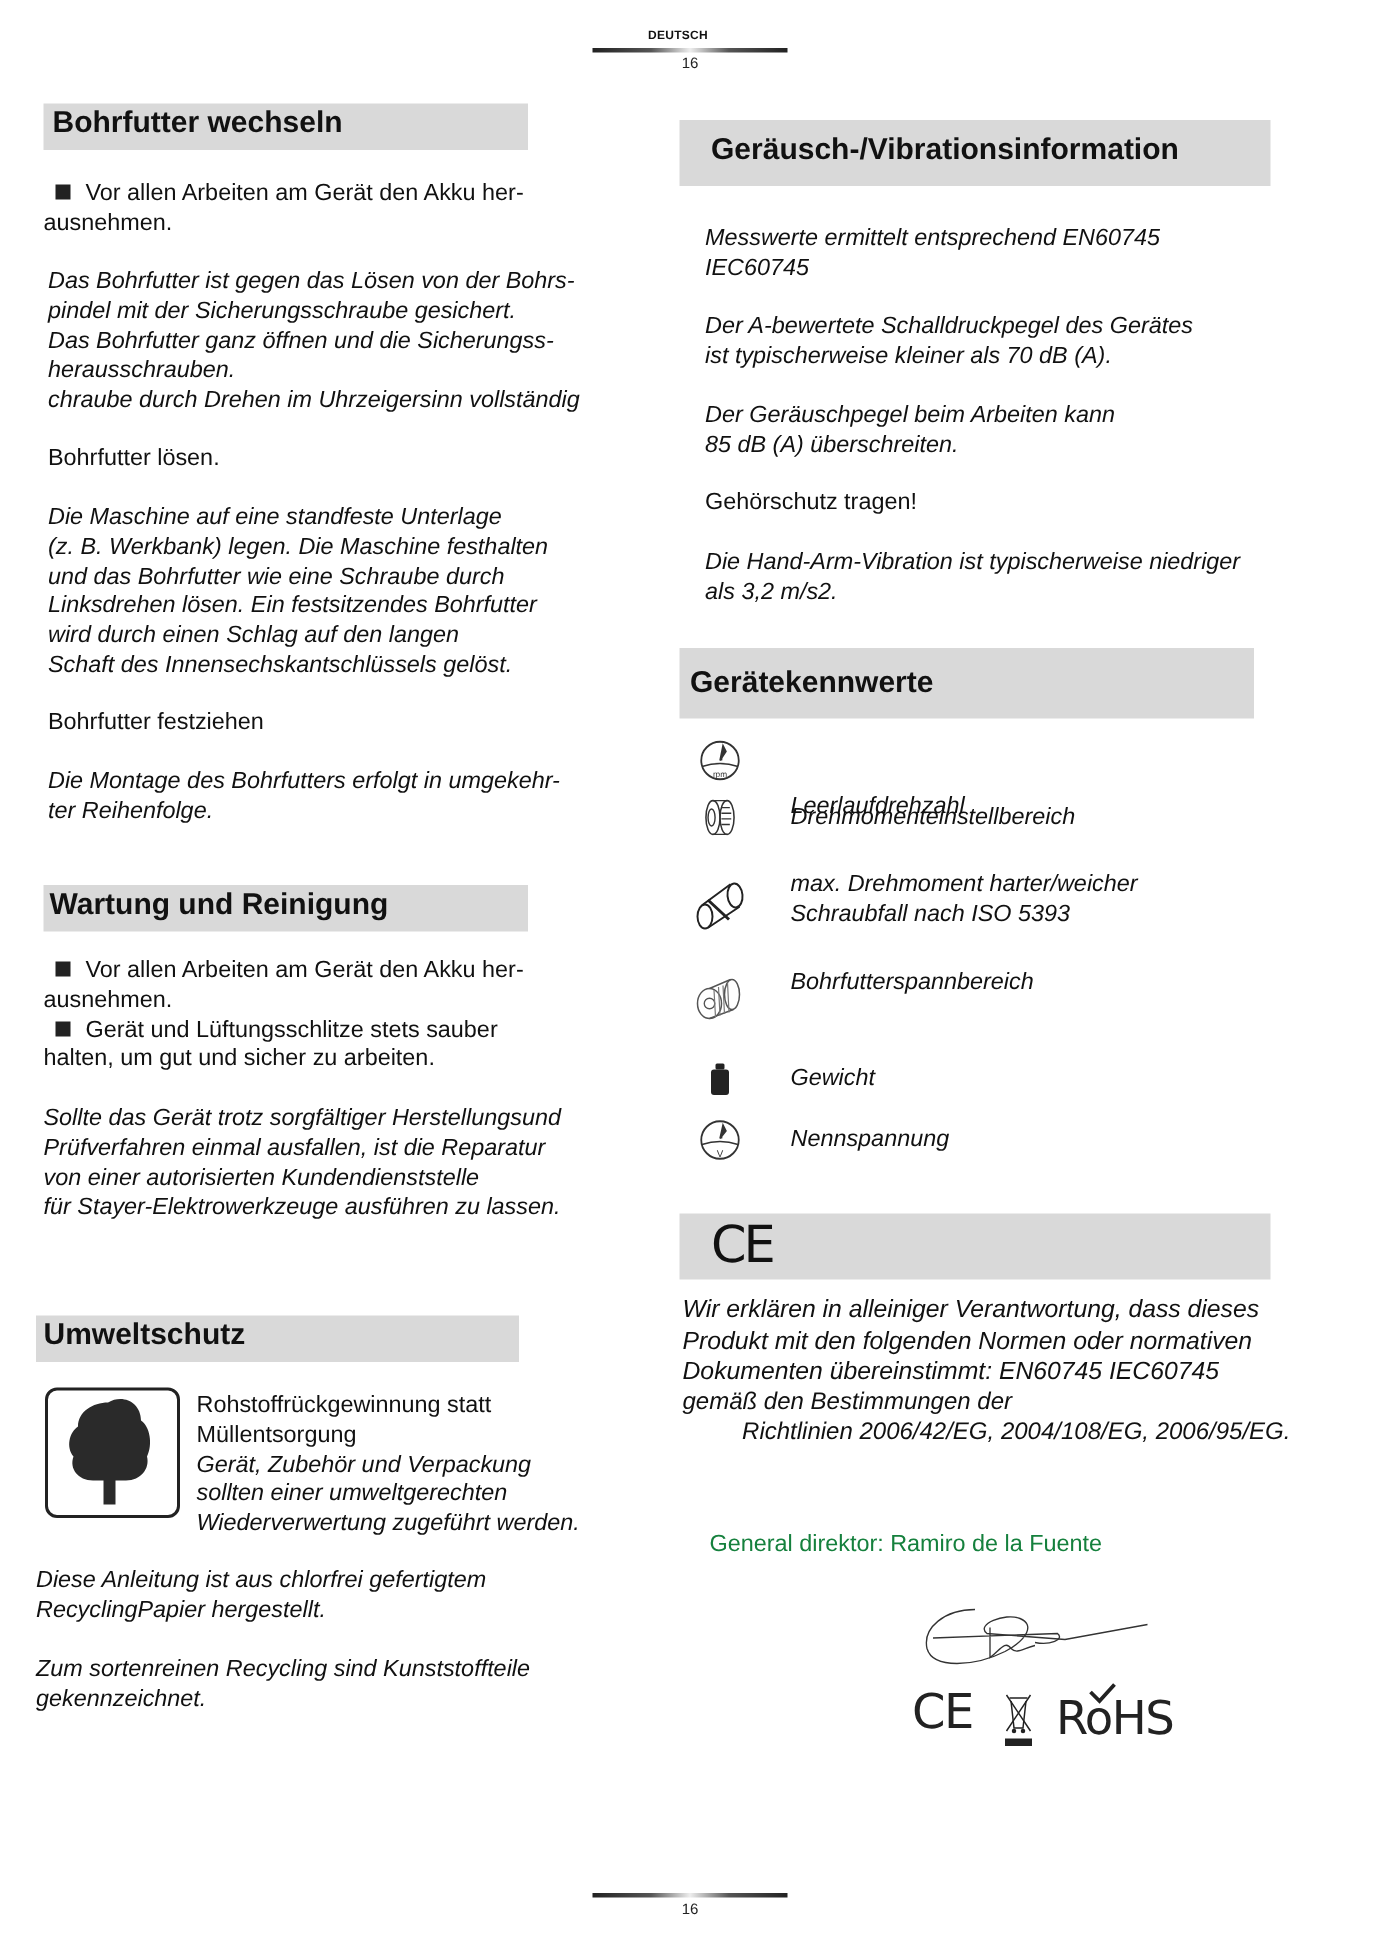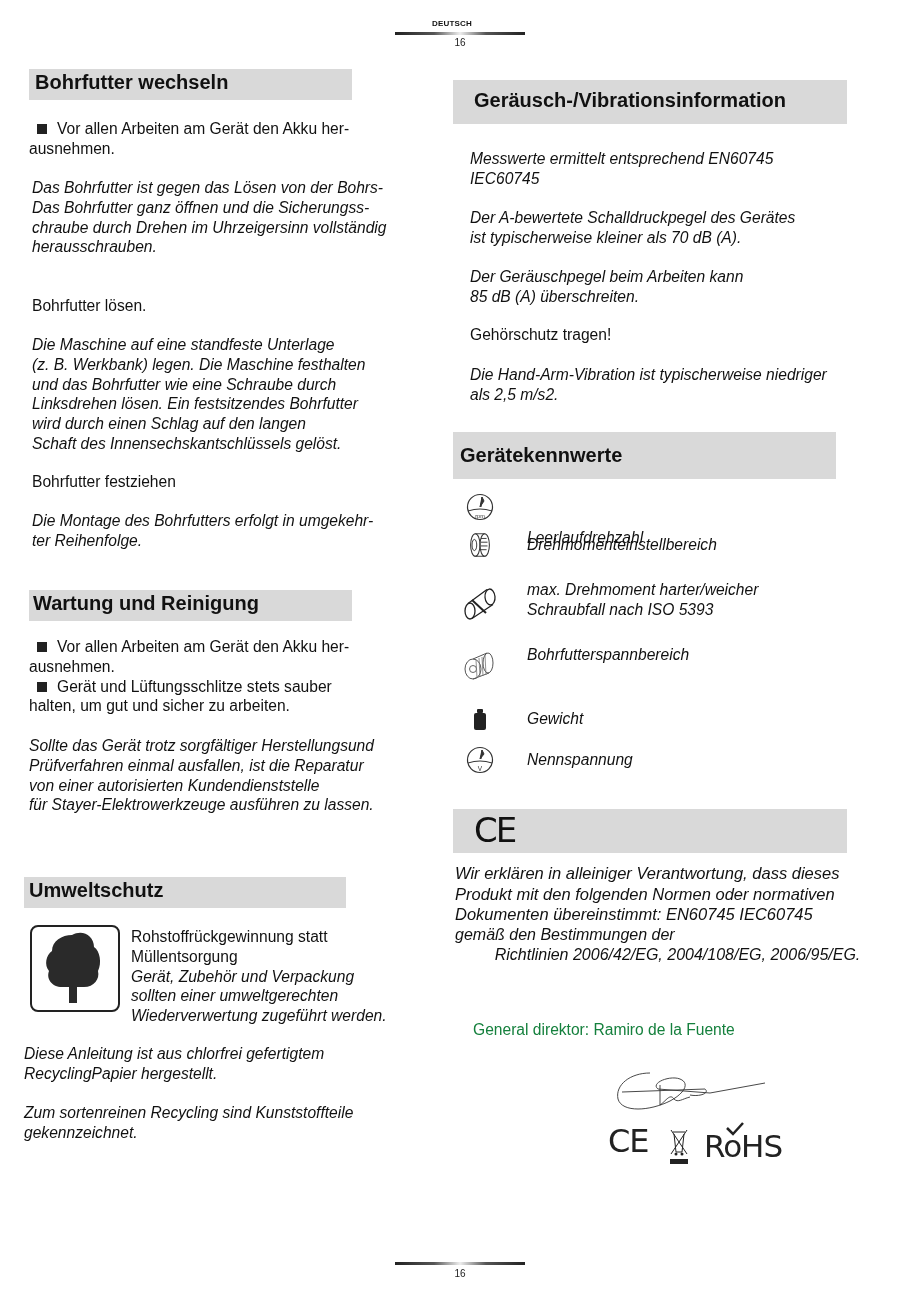--- a/index.html
+++ b/index.html
@@ -34,23 +34,24 @@
   <span>Bohrfutter wechseln</span>
 </div>
 
 <div class="abs" style="left:29px; top:119px; width:410px;">
   <p class="p b"><span class="bullet"></span><span>Vor allen Arbeiten am Gerät den Akku her-</span></p>
   <p class="p b">ausnehmen.</p>
 </div>
 
 <div class="abs" style="left:32px; top:178px; width:410px;">
   <p class="p it">Das Bohrfutter ist gegen das Lösen von der Bohrs-</p>
+  <p class="p it">pindel mit der Sicherungsschraube gesichert.</p>
   <p class="p it">Das Bohrfutter ganz öffnen und die Sicherungss-</p>
+  <p class="p it">herausschrauben.</p>
   <p class="p it">chraube durch Drehen im Uhrzeigersinn vollständig</p>
-  <p class="p it">herausschrauben.</p>
 </div>
 
 <p class="abs p b" style="left:32px; top:296px;">Bohrfutter lösen.</p>
 
 <div class="abs" style="left:32px; top:335px; width:410px;">
   <p class="p it">Die Maschine auf eine standfeste Unterlage</p>
   <p class="p it">(z. B. Werkbank) legen. Die Maschine festhalten</p>
   <p class="p it">und das Bohrfutter wie eine Schraube durch</p>
   <p class="p it">Linksdrehen lösen. Ein festsitzendes Bohrfutter</p>
   <p class="p it">wird durch einen Schlag auf den langen</p>
@@ -126,21 +127,21 @@
 
 <div class="abs" style="left:470px; top:267px; width:440px;">
   <p class="p it">Der Geräuschpegel beim Arbeiten kann</p>
   <p class="p it">85 dB (A) überschreiten.</p>
 </div>
 
 <p class="abs p b" style="left:470px; top:325px;">Gehörschutz tragen!</p>
 
 <div class="abs" style="left:470px; top:365px; width:440px;">
   <p class="p it">Die Hand-Arm-Vibration ist typischerweise niedriger</p>
-  <p class="p it">als 2,5 m/s2.</p>
+  <p class="p it">als 3,2 m/s2.</p>
 </div>
 
 <div class="abs hbox" style="left:453px; top:432px; width:383px; height:47px; padding:12px 0 0 7px;">
   <span>Gerätekennwerte</span>
 </div>
 
 <div class="abs spec-row" style="top:492px; height:30px;">
   <svg class="spec-icon" viewBox="0 0 34 30">
     <circle cx="17" cy="15" r="12.5" fill="none" stroke="#333" stroke-width="1.2"></circle>
     <path d="M5 19 Q17 15 29 19" fill="none" stroke="#333" stroke-width="1"></path>

